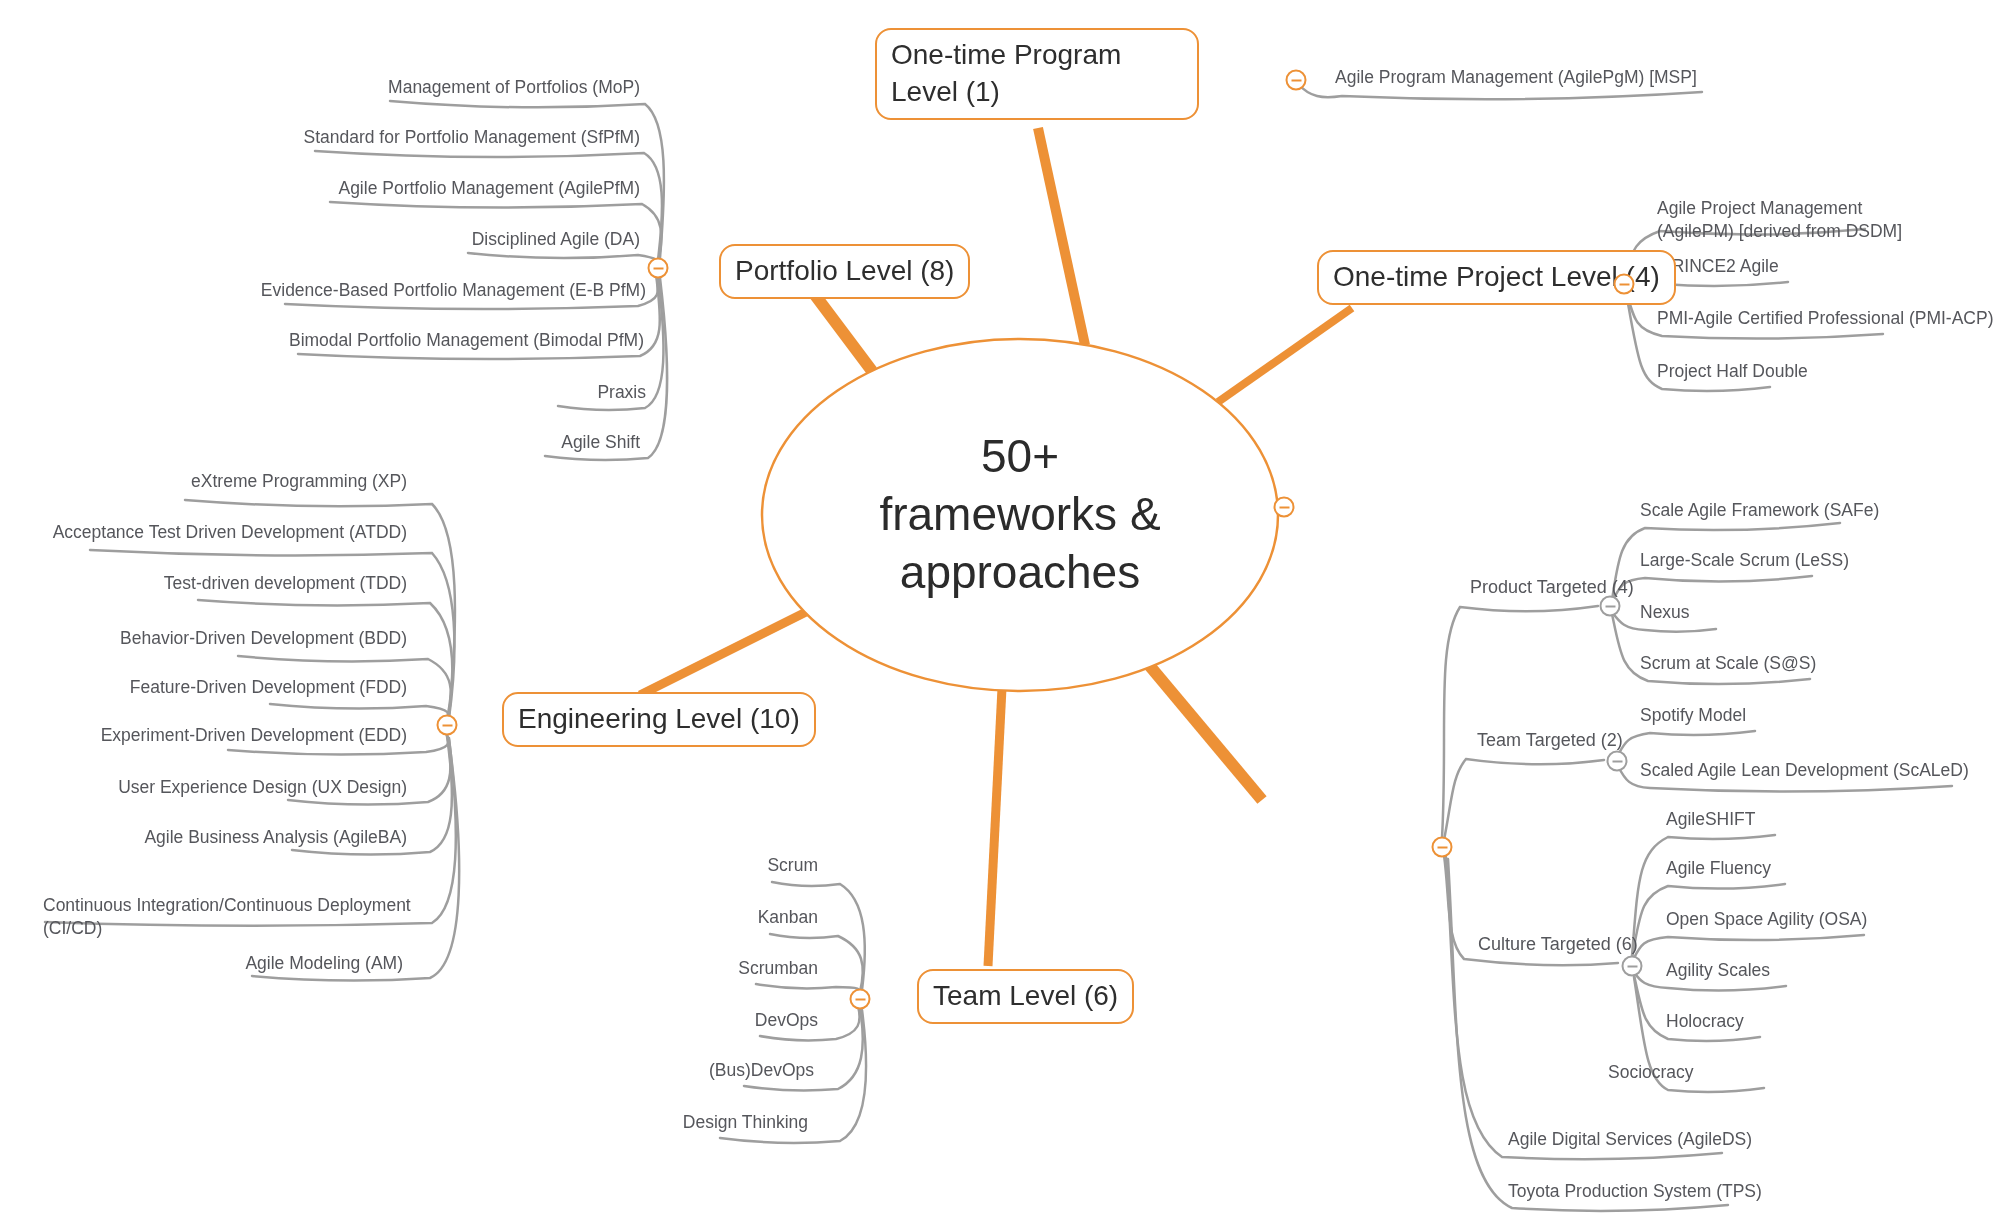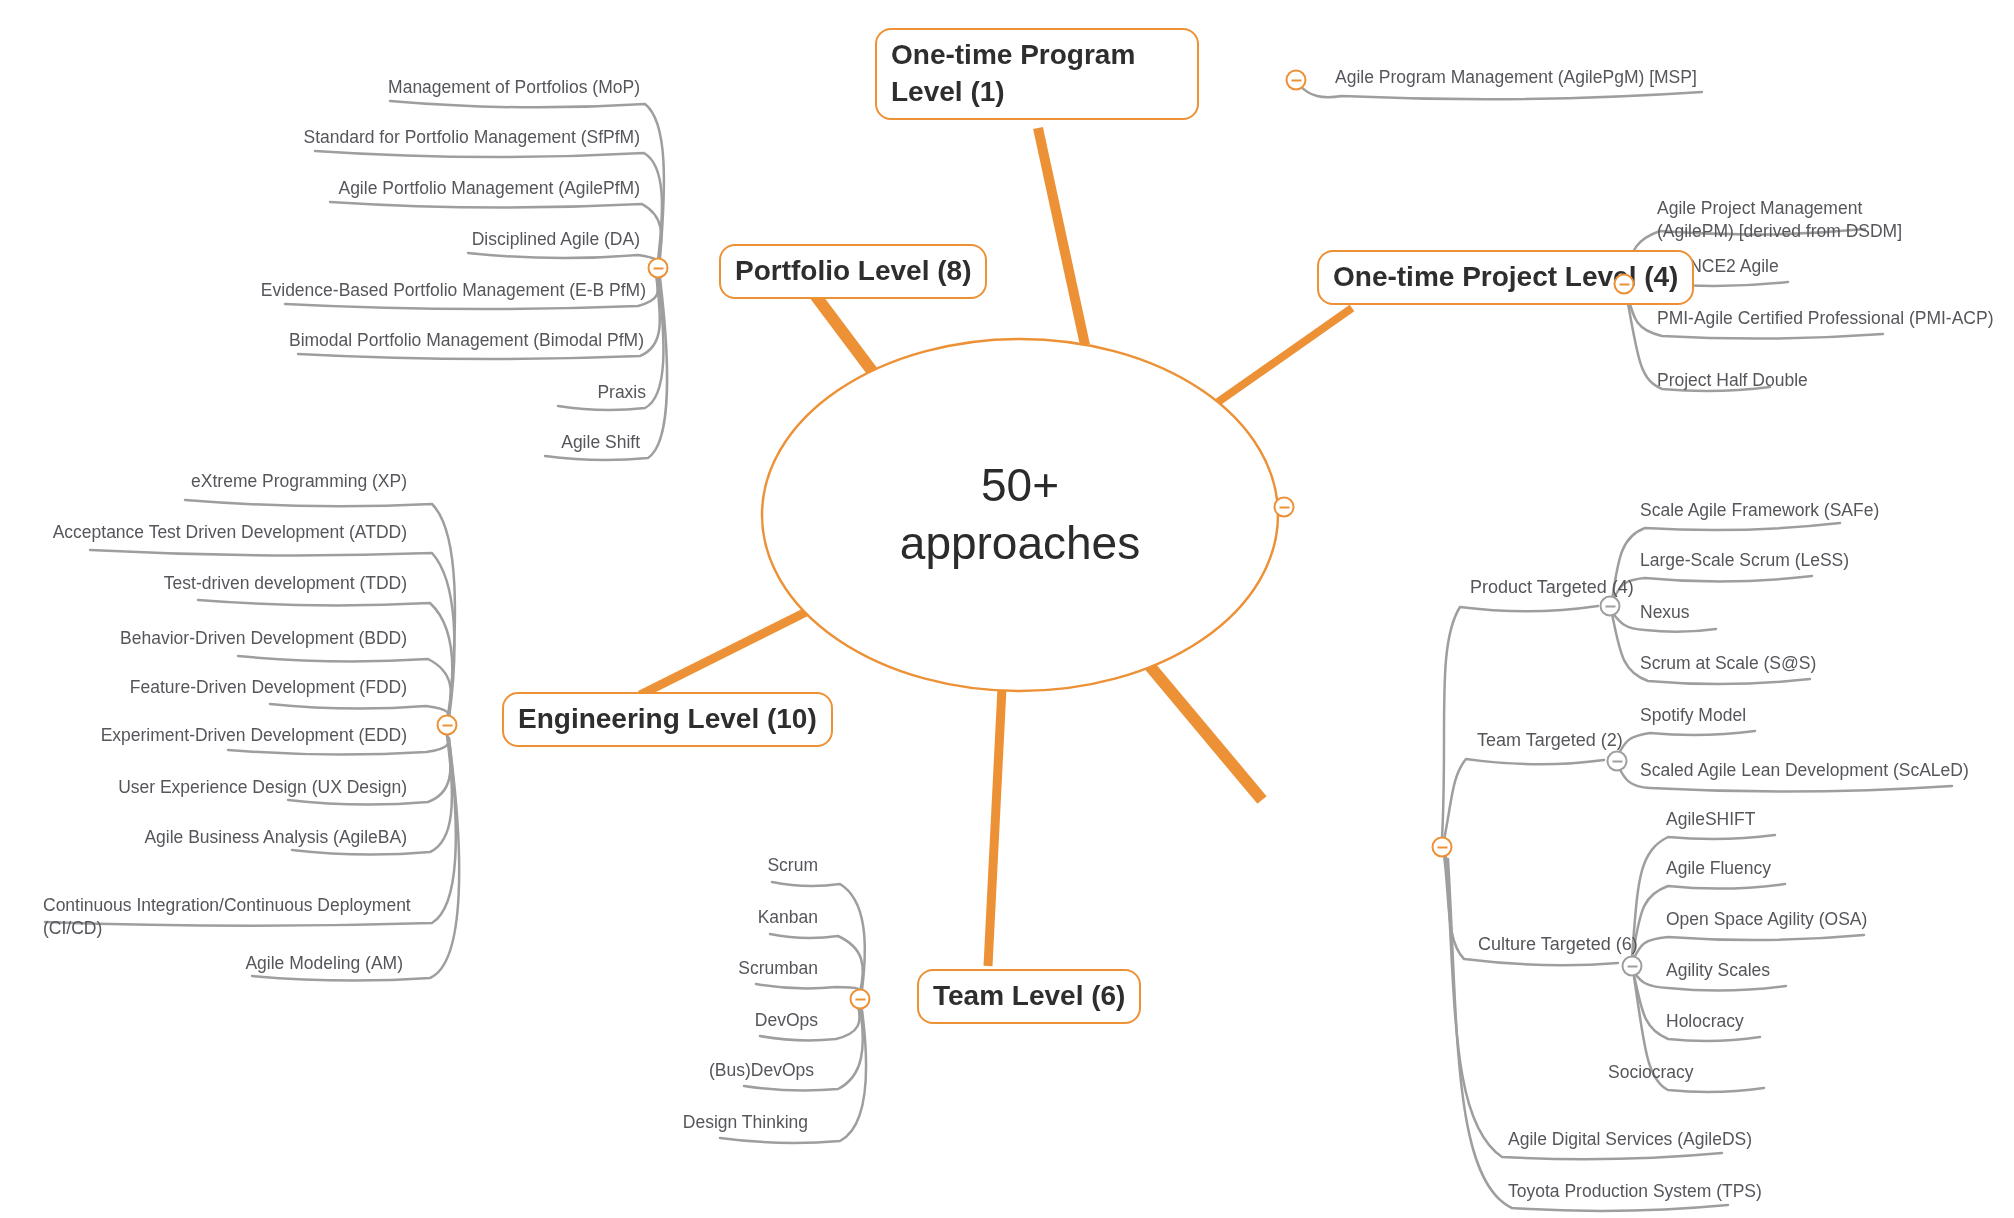--- a/index.html
+++ b/index.html
@@ -2,21 +2,21 @@
 <html><head>
 <meta charset="utf-8">
 <style>
   html,body{margin:0;padding:0;background:#ffffff;}
   body{font-family:"Liberation Sans","DejaVu Sans",sans-serif;}
   #stage{position:relative;width:2014px;height:1218px;background:#fff;overflow:hidden;}
   #wires{position:absolute;left:0;top:0;width:2014px;height:1218px;}
   .gray-wire{fill:none;stroke:#9E9E9E;stroke-width:2.5;stroke-linecap:round;}
   .orange-trunk{fill:none;stroke:#ED9136;stroke-linecap:butt;}
   .branch-box{position:absolute;border:2.5px solid #ED9136;border-radius:16px;background:#fff;
-    color:#2e2e2e;font-size:28px;line-height:1.32;padding:7px 14px;z-index:3;font-weight:bold;}
+    color:#2e2e2e;font-size:28px;line-height:1.32;padding:7px 14px;z-index:3;}
   .nowrap{white-space:nowrap;margin-left:47px;}
   .leaf{position:absolute;transform:translateY(-50%);font-size:17.5px;color:#55565B;
     white-space:nowrap;z-index:2;}
   .leaf.r{text-align:right;}
   .leaf.wrap{white-space:normal;line-height:1.3;overflow-wrap:anywhere;margin-top:18px;}
   .subcat{font-size:18px;}
   #center-label{position:absolute;left:770px;top:402px;width:500px;height:226px;
     display:flex;flex-direction:column;align-items:center;justify-content:center;
     color:#2b2b2b;font-size:46px;line-height:1.26;z-index:3;text-align:center;}
   .mnode{position:absolute;width:21px;height:21px;border-radius:50%;background:#fff;
@@ -115,20 +115,21 @@
       <path class="gray-wire" d="M 1632,958 C 1640,916 1640,896 1668,886 Q 1726,892 1785,884"></path>
       <path class="gray-wire" d="M 1632,962 C 1640,946 1642,939 1668,937 Q 1766,944 1864,935"></path>
       <path class="gray-wire" d="M 1634,972 C 1640,981 1645,987 1668,988 Q 1727,994 1786,986"></path>
       <path class="gray-wire" d="M 1634,975 C 1642,1012 1644,1029 1668,1039 Q 1714,1044 1760,1037"></path>
       <path class="gray-wire" d="M 1634,977 C 1644,1042 1646,1079 1668,1090 Q 1716,1095 1764,1088"></path>
     </g>
   </svg>
 
   <div id="center-label">
     <div>50+</div>
+    <div>frameworks &amp;</div>
     <div>approaches</div>
   </div>
 
   <div class="branch-box" style="left:875px;top:28px;width:292px">One-time Program Level (1)</div>
   <div class="branch-box nowrap" style="left:1270px;top:250px">One-time Project Level (4)</div>
   <div class="branch-box nowrap" style="left:672px;top:244px">Portfolio Level (8)</div>
   <div class="branch-box nowrap" style="left:455px;top:692px">Engineering Level (10)</div>
   <div class="branch-box nowrap" style="left:870px;top:969px">Team Level (6)</div>
 
   <div class="leaf r" style="right:1374px;top:87px">Management of Portfolios (MoP)</div>
@@ -156,21 +157,21 @@
   <div class="leaf r" style="right:1196px;top:968px">Scrumban</div>
   <div class="leaf r" style="right:1196px;top:1020px">DevOps</div>
   <div class="leaf r" style="right:1200px;top:1070px">(Bus)DevOps</div>
   <div class="leaf r" style="right:1206px;top:1122px">Design Thinking</div>
 
   <div class="leaf" style="left:1335px;top:77px">Agile Program Management (AgilePgM) [MSP]</div>
 
   <div class="leaf wrap" style="left:1657px;top:202px;width:278px">Agile Project Management (AgilePM) [derived from DSDM]</div>
   <div class="leaf" style="left:1660px;top:266px">PRINCE2 Agile</div>
   <div class="leaf" style="left:1657px;top:318px">PMI-Agile Certified Professional (PMI-ACP)</div>
-  <div class="leaf" style="left:1657px;top:380px">Project Half Double</div>
+  <div class="leaf" style="left:1657px;top:371px">Project Half Double</div>
 
   <div class="leaf subcat" style="left:1470px;top:587px">Product Targeted (4)</div>
   <div class="leaf" style="left:1640px;top:510px">Scale Agile Framework (SAFe)</div>
   <div class="leaf" style="left:1640px;top:560px">Large-Scale Scrum (LeSS)</div>
   <div class="leaf" style="left:1640px;top:612px">Nexus</div>
   <div class="leaf" style="left:1640px;top:663px">Scrum at Scale (S@S)</div>
 
   <div class="leaf subcat" style="left:1477px;top:740px">Team Targeted (2)</div>
   <div class="leaf" style="left:1640px;top:715px">Spotify Model</div>
   <div class="leaf" style="left:1640px;top:770px">Scaled Agile Lean Development (ScALeD)</div>

